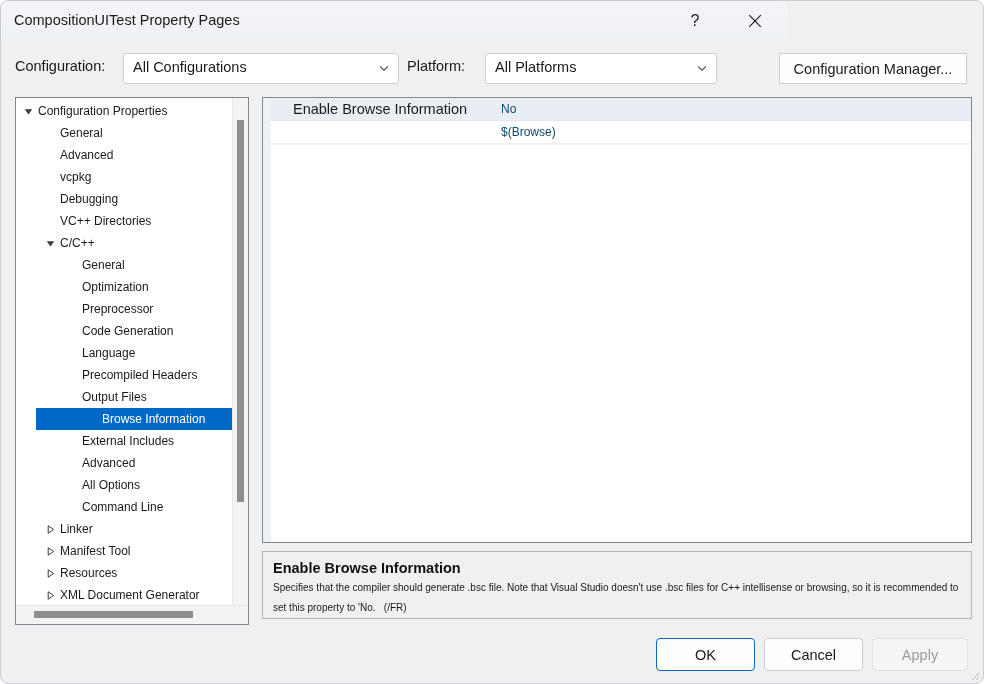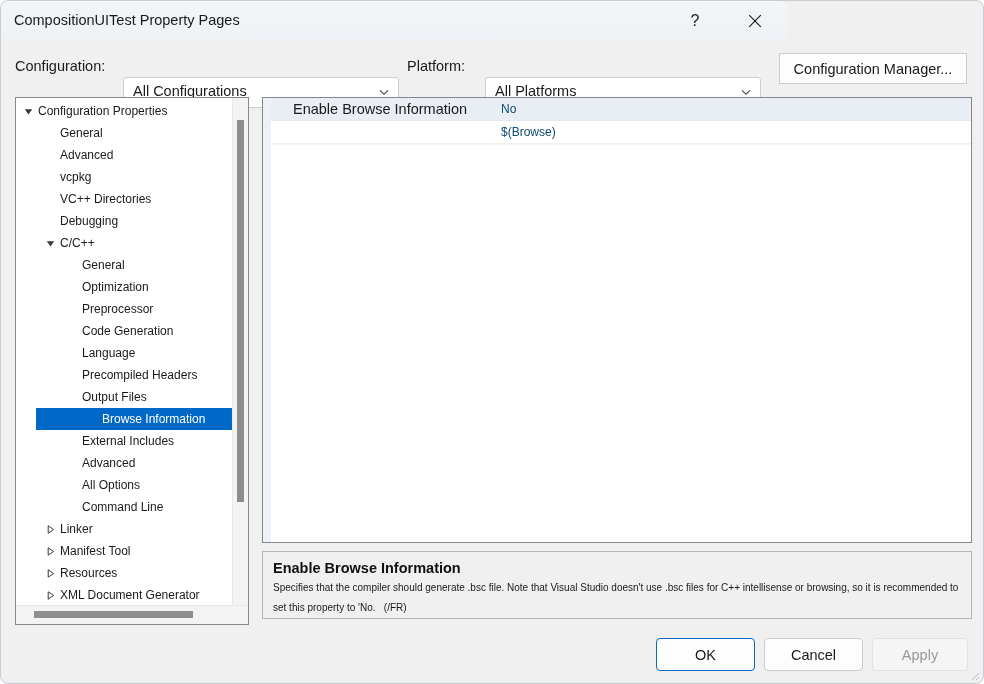--- a/index.html
+++ b/index.html
@@ -84,24 +84,23 @@
   .lbl.platform      { left: 406px; }
 
   .combo {
     position: absolute;
     top: 12px;
     height: 31px;
     box-sizing: border-box;
     background: #ffffff;
     border: 1px solid #cfcfcf;
     border-radius: 3px;
-    margin-top: 24px;
   }
   .combo.configuration { left: 122px; width: 276px; }
-  .combo.platform      { left: 484px; width: 276px; }
+  .combo.platform      { left: 484px; width: 232px; }
   .combo .val {
     position: absolute;
     left: 9px;
     top: 5px;
     font-size: 14.5px;
     color: #1a1a1a;
     white-space: nowrap;
   }
   .combo .chev {
     position: absolute;
@@ -417,24 +416,24 @@
           <div class="tnode lvl1">
             <span class="tlabel">General</span>
           </div>
           <div class="tnode lvl1">
             <span class="tlabel">Advanced</span>
           </div>
           <div class="tnode lvl1">
             <span class="tlabel">vcpkg</span>
           </div>
           <div class="tnode lvl1">
+            <span class="tlabel">Debugging</span>
+          </div>
+          <div class="tnode lvl1">
             <span class="tlabel">VC++ Directories</span>
-          </div>
-          <div class="tnode lvl1">
-            <span class="tlabel">Debugging</span>
           </div>
           <div class="tnode lvl1">
             <svg class="arrow" viewBox="0 0 9 9">
               <path d="M0.8 2.2 L8.2 2.2 L4.5 7.6 Z" fill="#3b3b3b"></path>
             </svg>
             <span class="tlabel">C/C++</span>
           </div>
           <div class="tnode lvl2">
             <span class="tlabel">General</span>
           </div>

